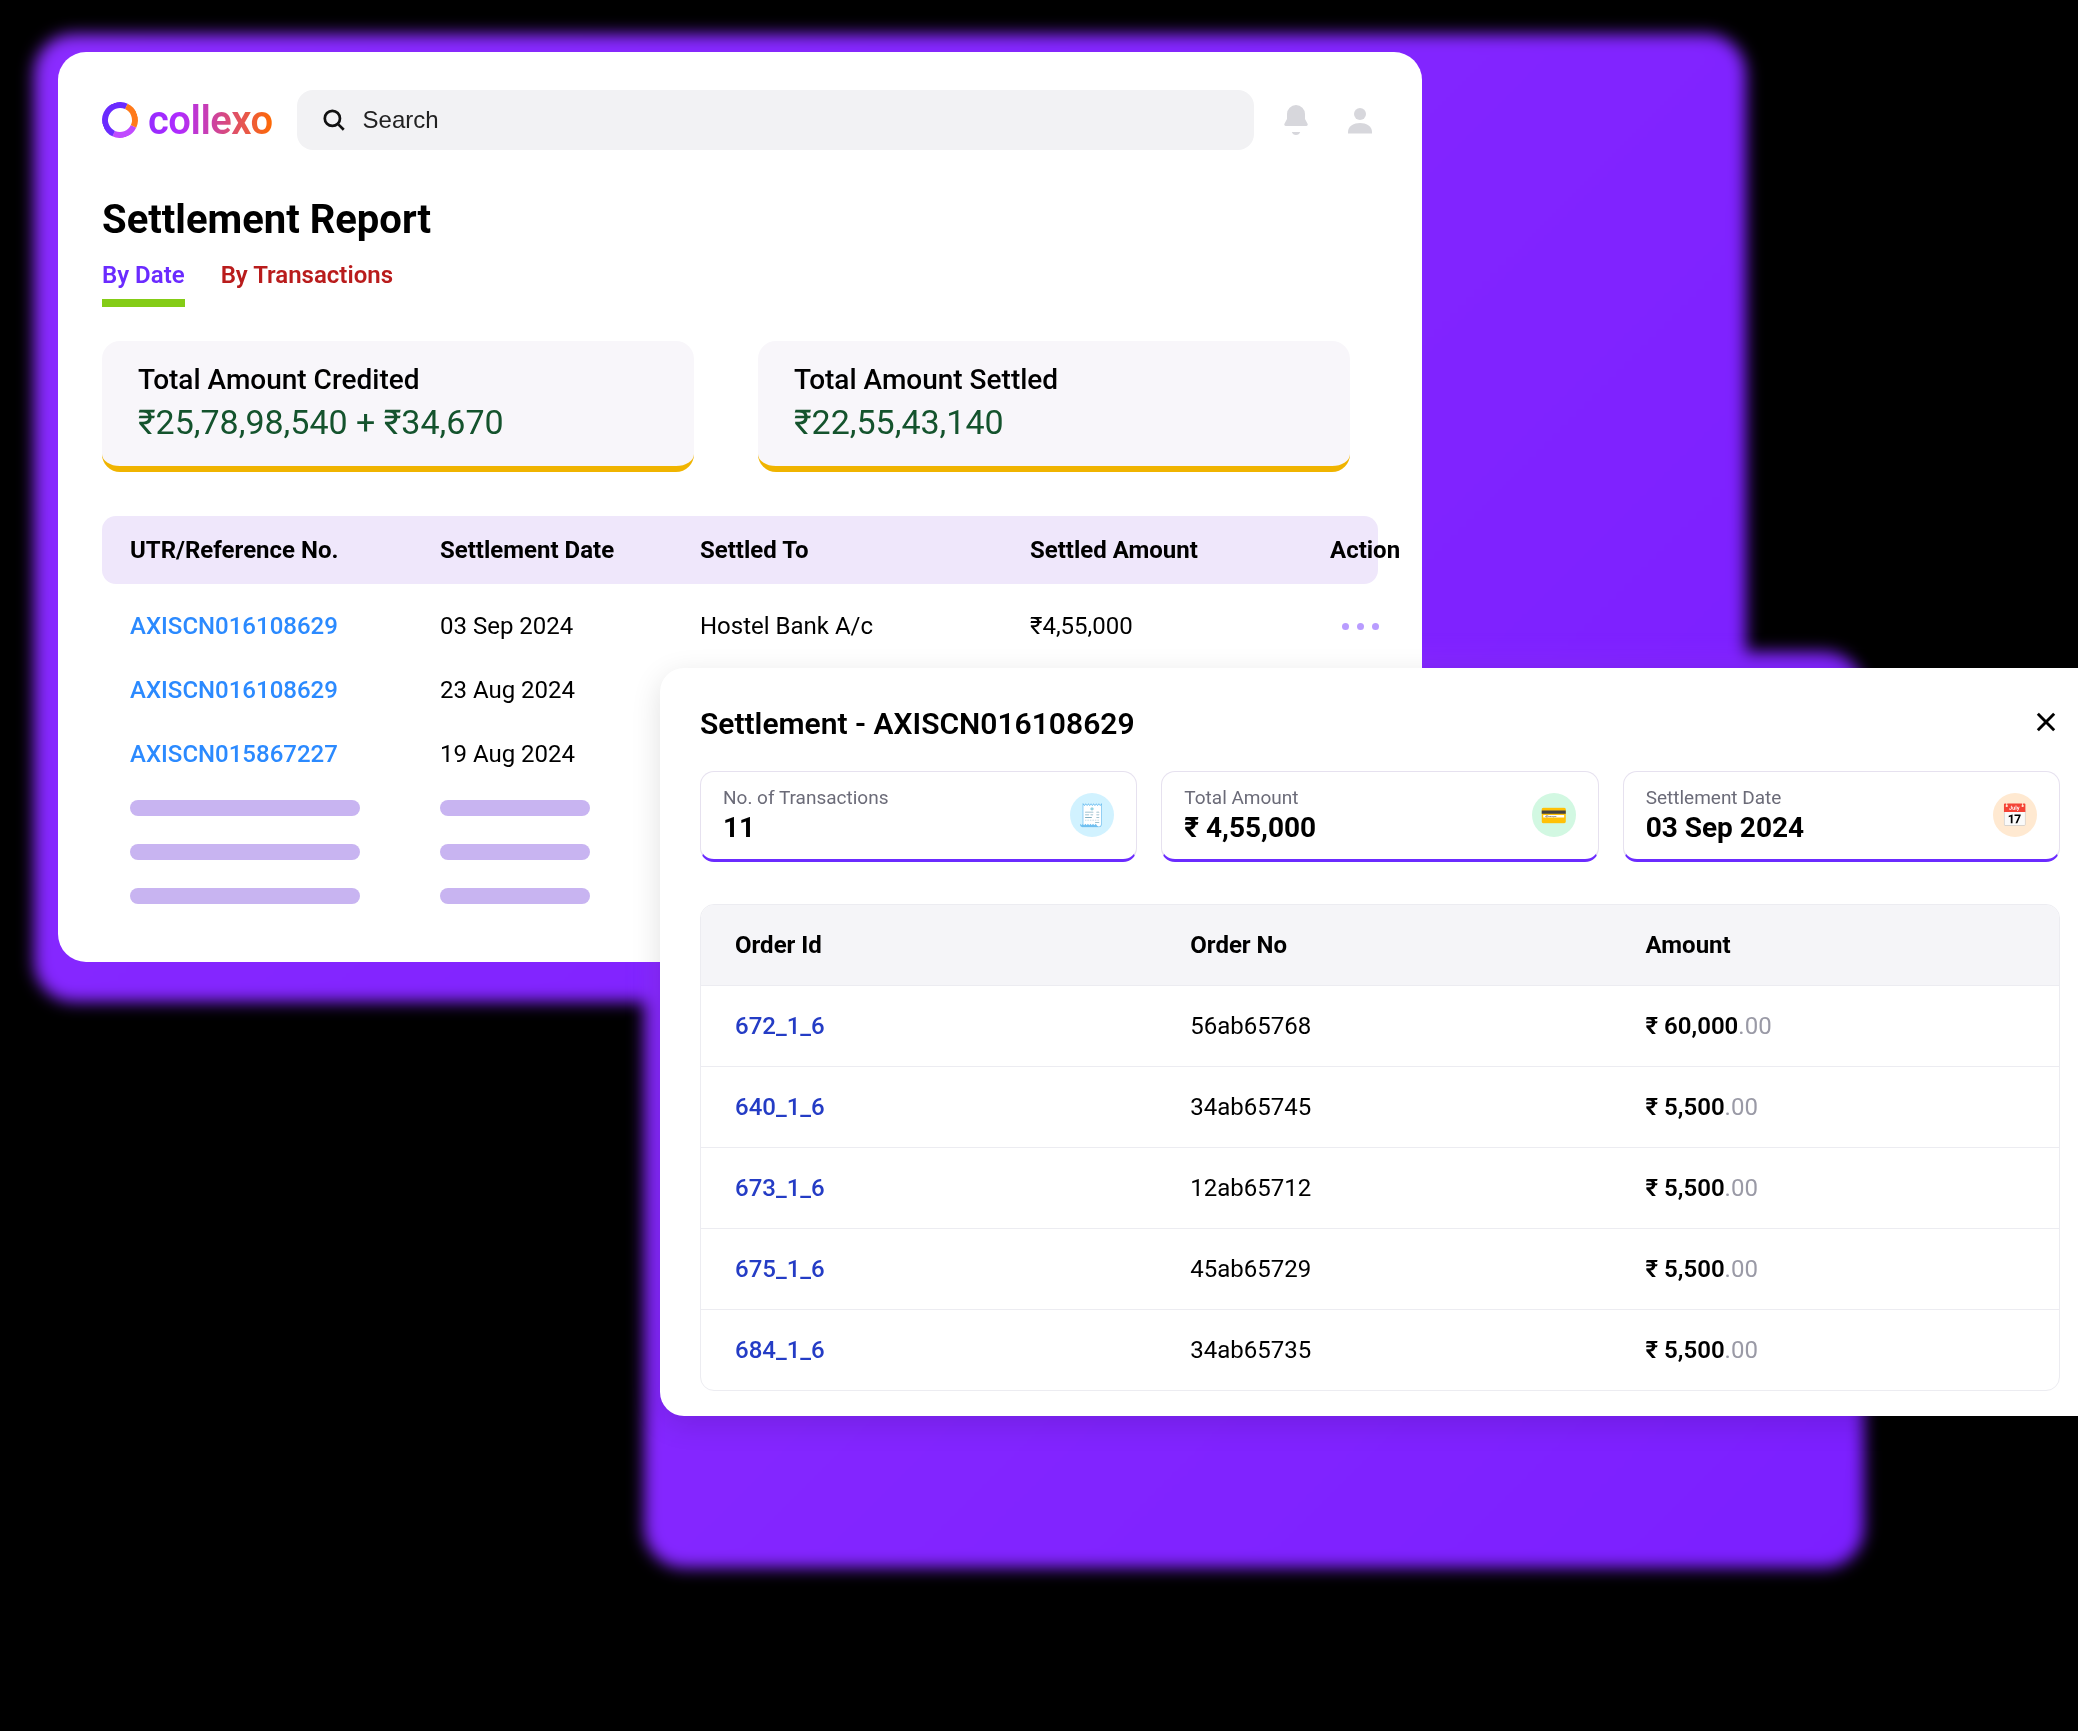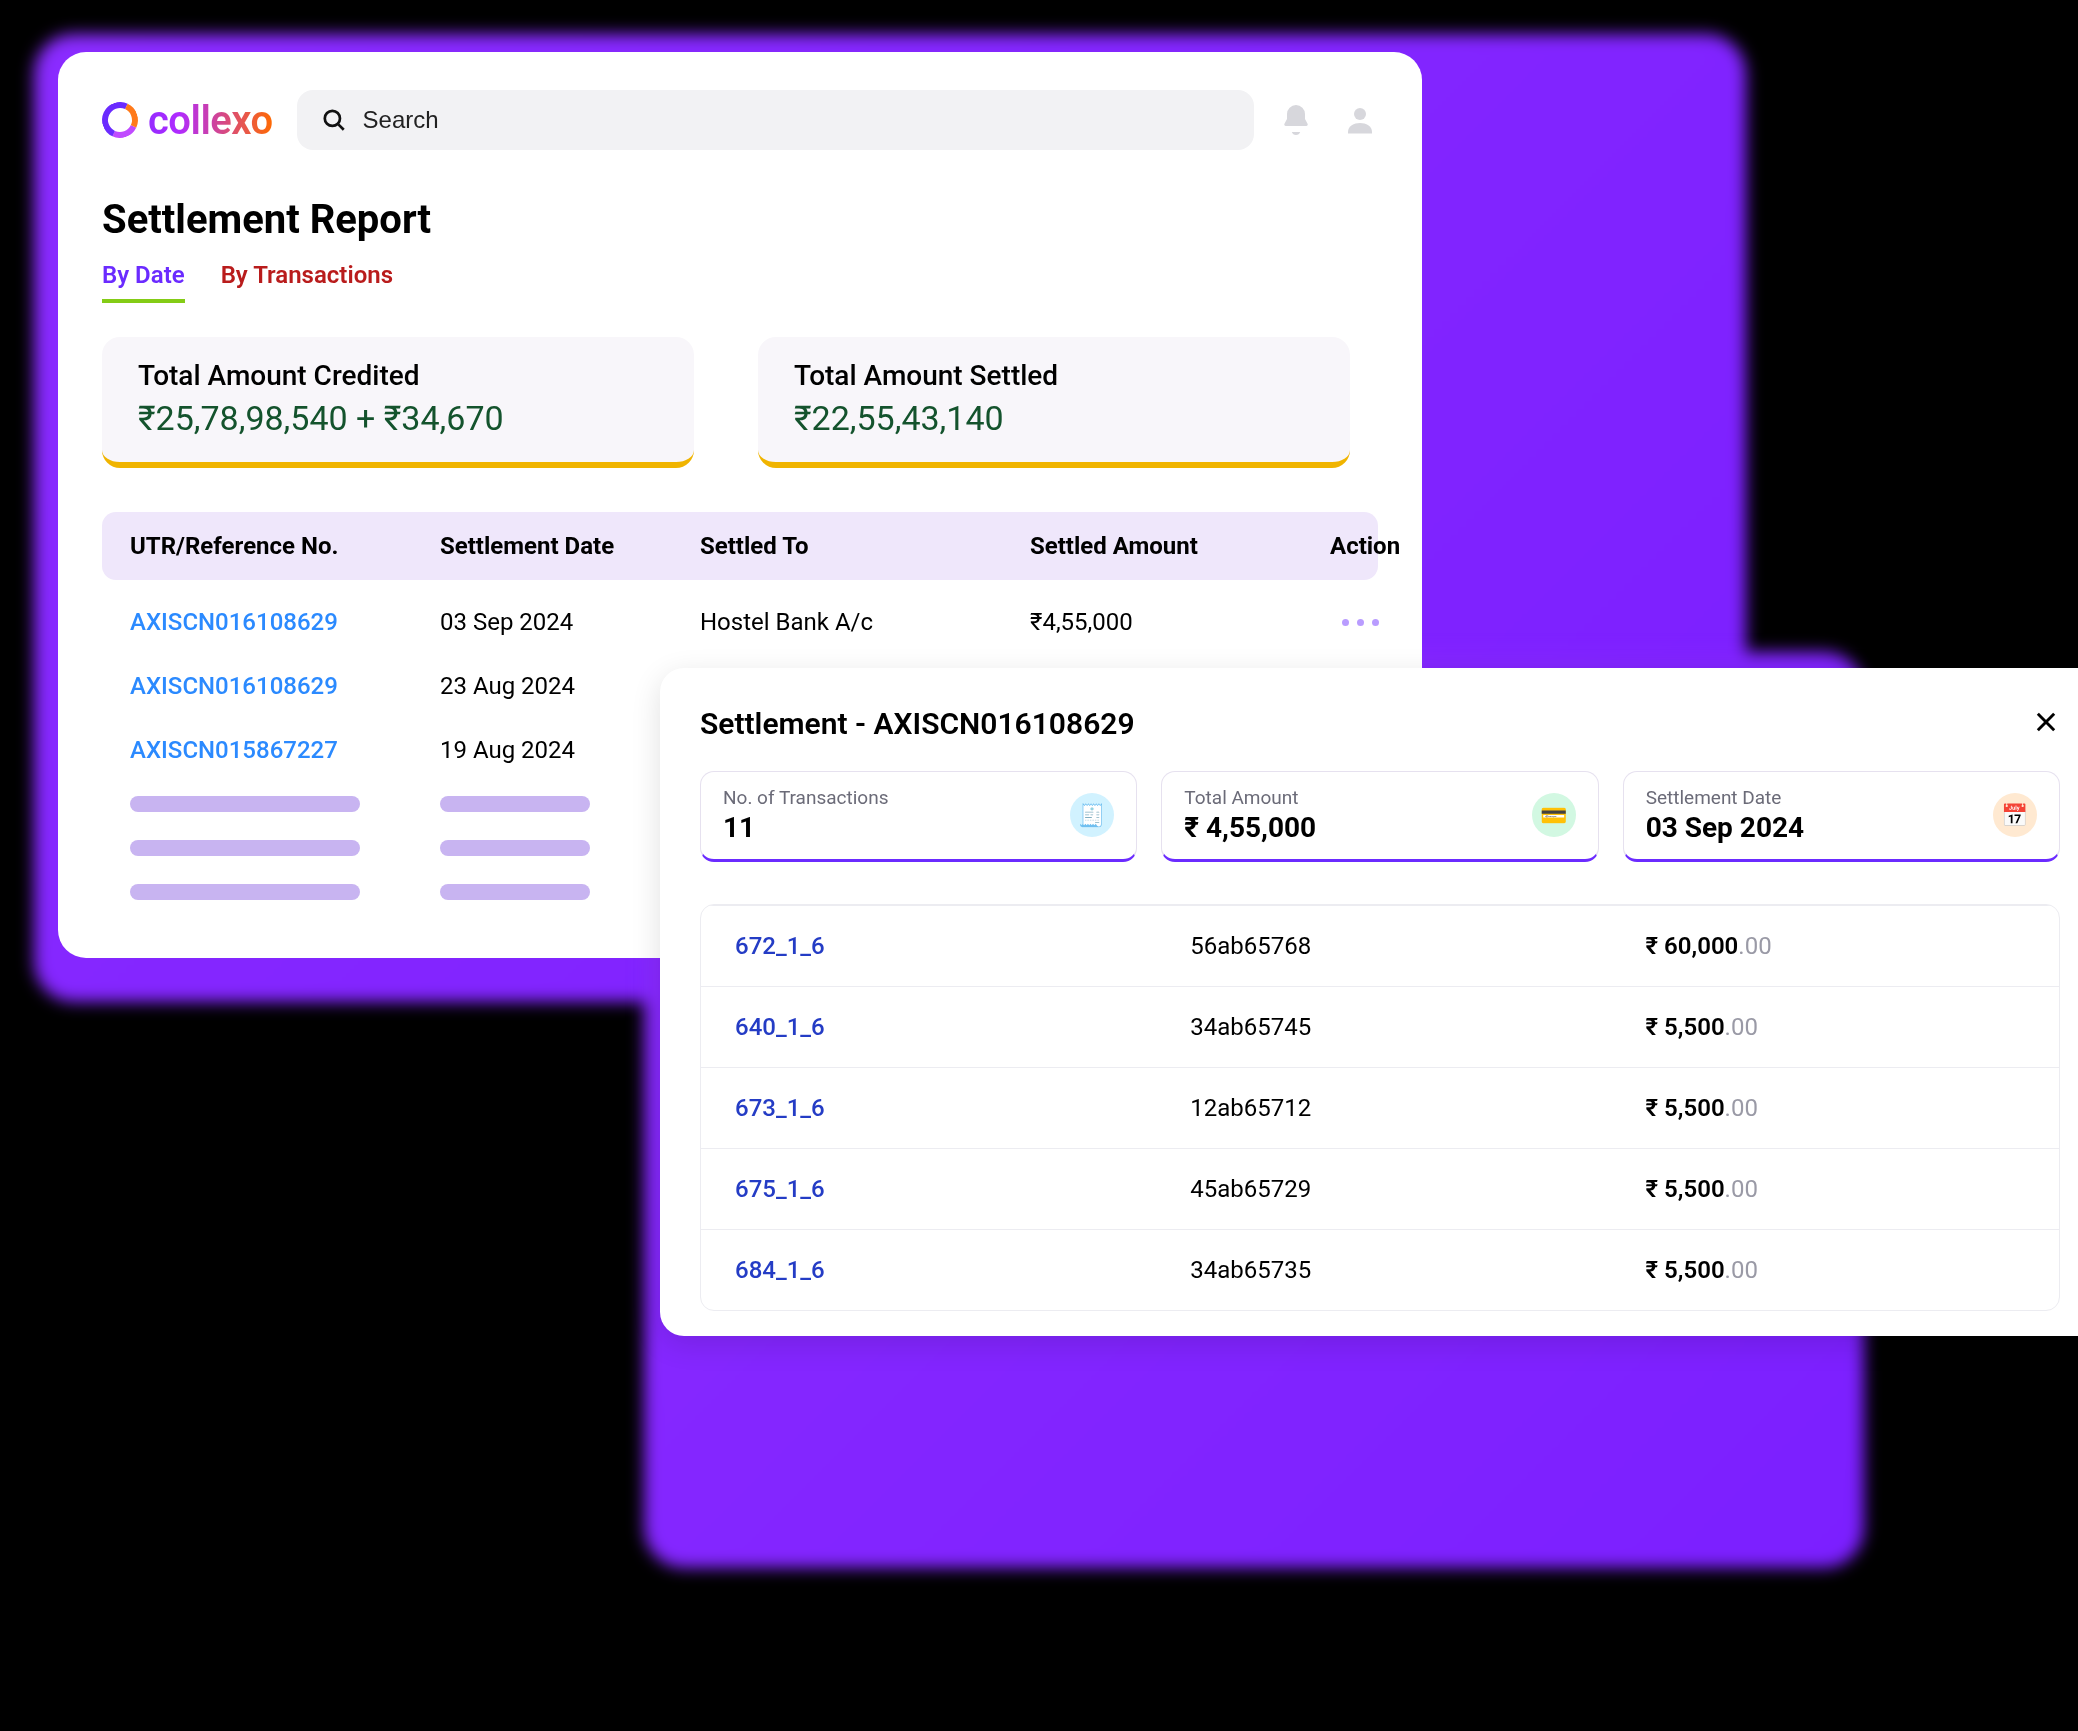--- a/index.html
+++ b/index.html
@@ -71,21 +71,21 @@
     font-size: 24px; color: #111;
   }
   .search-wrap input::placeholder { color: #222; }
   .header-actions { display: flex; align-items: center; gap: 28px; color: #d7d7dc; }
   .header-actions svg { width: 36px; height: 36px; }
 
   
   .page-title { font-size: 40px; font-weight: 700; color: #000; margin: 0 0 18px 0; }
   .tabs { display: flex; gap: 36px; margin-bottom: 34px; }
   .tab { font-size: 24px; font-weight: 600; color: #b91c1c; padding-bottom: 10px; cursor: pointer; }
-  .tab.active { color: #6b2bff; border-bottom: 4px solid #84cc16; }
+  .tab.active { color: #6b2bff; border-bottom: 8px solid #84cc16; }
 
   
   .stats-row { display: flex; gap: 64px; margin-bottom: 44px; }
   .stat-card {
     width: 592px;
     background: #f8f6fa; border-radius: 18px;
     padding: 22px 36px 24px 36px;
     border-bottom: 6px solid #f0b400;
   }
   .stat-label { font-size: 28px; font-weight: 500; color: #000; margin-bottom: 6px; }
@@ -305,20 +305,25 @@
     <div class="info-card">
       <div class="txt">
         <div class="lbl">Settlement Date</div>
         <div class="val">03 Sep 2024</div>
       </div>
       <div class="ico calendar">📅</div>
     </div>
   </div>
 
   <div class="detail-table">
+    <div class="detail-head">
+      <div>Order Id</div>
+      <div>Order No</div>
+      <div>Amount</div>
+    </div>
     <div class="detail-row">
       <div class="oid">672_1_6</div>
       <div>56ab65768</div>
       <div class="amt"><span>₹ 60,000</span><span class="sub">.00</span></div>
     </div>
     <div class="detail-row">
       <div class="oid">640_1_6</div>
       <div>34ab65745</div>
       <div class="amt"><span>₹ 5,500</span><span class="sub">.00</span></div>
     </div>

